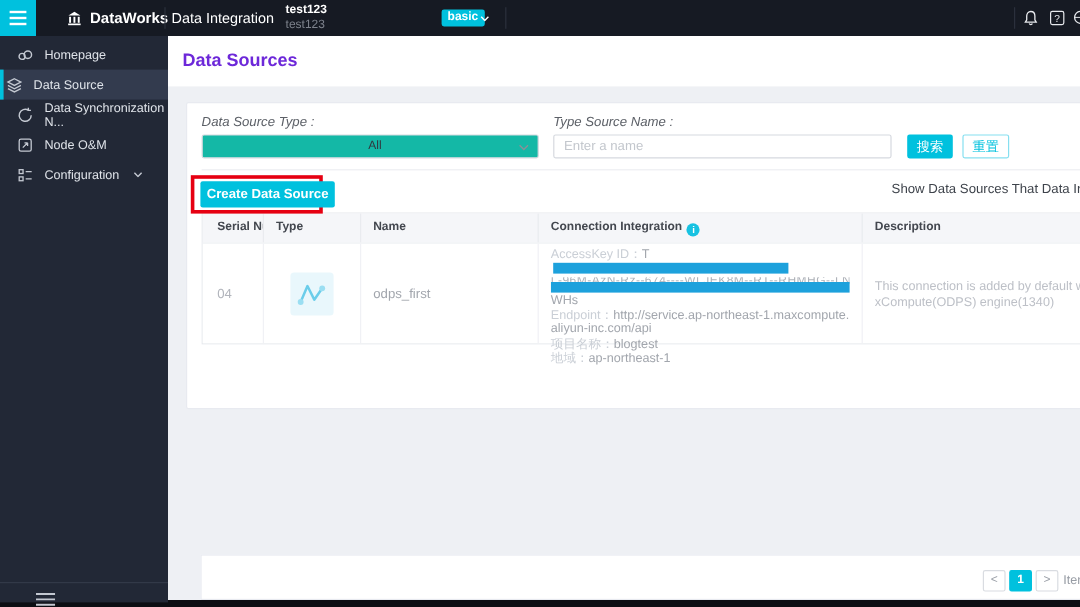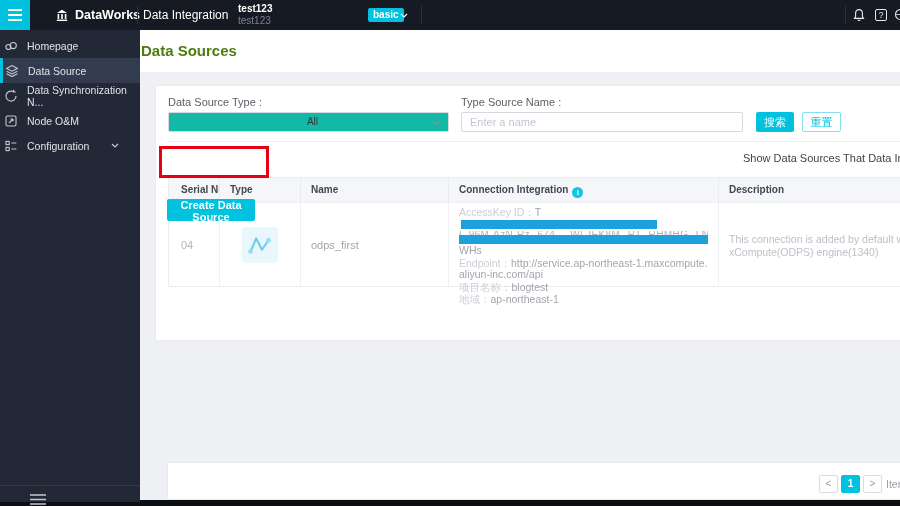--- a/index.html
+++ b/index.html
@@ -19,44 +19,44 @@
   .ws-sub{font-size:10px;color:#7d828c;line-height:12px;}
   .env-badge{position:absolute;left:368px;top:8px;height:14px;line-height:14px;padding:0 5px;background:#00c1de;color:#fff;font-size:10px;font-weight:bold;border-radius:2px;cursor:pointer;}
   .badge-chevron{position:absolute;left:400px;top:13px;color:#fff;cursor:pointer;}
   .tb-bell{position:absolute;left:852px;top:8px;color:#e8eaee;cursor:pointer;}
   .tb-help{position:absolute;left:875px;top:9px;width:12px;height:12px;border:1px solid #e8eaee;border-radius:2px;color:#e8eaee;font-size:8.5px;line-height:10px;text-align:center;cursor:pointer;}
   .tb-partial{position:absolute;left:894px;top:8px;color:#e8eaee;cursor:pointer;}
 
   
   .sidebar{position:absolute;left:0;top:30px;width:140px;height:472px;background:#222836;z-index:10;}
   .side-list{padding-top:3px;}
-  .side-item{position:relative;height:25px;display:flex;align-items:center;padding-left:4px;color:#dfe3e9;font-size:10.5px;cursor:pointer;}
+  .side-item{position:relative;height:25px;display:flex;align-items:center;padding-left:14px;color:#dfe3e9;font-size:10.5px;cursor:pointer;}
   .side-item svg{margin-right:9px;color:#c3c8d1;flex:none;}
   .side-item.selected{background:#333b4e;border-left:3px solid #00c1de;padding-left:2px;}
   .side-chevron{position:absolute;right:12px;top:10px;color:#aab0ba;}
   .side-footer{position:absolute;left:0;top:455px;width:140px;height:17px;border-top:1px solid #323948;}
   .side-footer svg{margin:8px 0 0 30px;color:#c3c8d1;cursor:pointer;}
 
   
   .page-header{position:absolute;left:140px;top:30px;width:760px;height:42px;background:#fff;}
-  .page-title{padding-left:1px;line-height:42px;font-size:15px;font-weight:bold;color:#4d7c0f;}
+  .page-title{padding-left:12px;line-height:42px;font-size:15px;font-weight:bold;color:#6d28d9;}
 
   .card{position:absolute;left:155px;top:85px;width:765px;height:256px;background:#fff;border:1px solid #e8eaf0;border-radius:2px;}
-  .f-label{position:absolute;font-size:11px;color:#5c6067;}
+  .f-label{position:absolute;font-size:11px;color:#5c6067;font-style:italic;}
   .lbl-type{left:12px;top:10px;}
   .lbl-name{left:305px;top:10px;}
   .select{position:absolute;left:12px;top:26px;width:281px;height:20px;border:1px solid #d6d9df;border-radius:2px;background:#14b8a6;font-size:10px;color:#33363d;line-height:18px;padding-left:8px;cursor:pointer;text-align:center;}
   .select svg{position:absolute;right:7px;top:7px;color:#8a9097;}
   .input{position:absolute;left:305px;top:26px;width:282px;height:20px;border:1px solid #d6d9df;border-radius:2px;font-size:11px;padding:0 8px;color:#33363d;font-family:inherit;outline:none;}
   .input::placeholder{color:#c3c7cd;}
   .btn-search{position:absolute;left:600px;top:26px;width:38px;height:20px;background:#00c1de;border:none;border-radius:2px;color:#fff;font-size:11px;cursor:pointer;font-family:inherit;}
   .btn-reset{position:absolute;left:646px;top:26px;width:39px;height:20px;background:#fff;border:1px solid #86dff0;border-radius:2px;color:#00c1de;font-size:11px;cursor:pointer;font-family:inherit;}
   .card-divider{position:absolute;left:12px;top:55px;width:741px;border-top:1px solid #edeef2;}
   .annotation{position:absolute;left:3px;top:60px;width:110px;height:32px;border:3px solid #e60012;z-index:5;}
-  .btn-create{position:absolute;left:11px;top:65px;width:88px;height:22px;background:#00c1de;border:none;border-radius:2px;color:#fff;font-size:11px;font-weight:bold;cursor:pointer;font-family:inherit;z-index:6;margin-top:48px;}
+  .btn-create{position:absolute;left:11px;top:65px;width:112px;height:22px;background:#00c1de;border:none;border-radius:2px;color:#fff;font-size:11px;font-weight:bold;cursor:pointer;font-family:inherit;z-index:6;}
   .note{position:absolute;left:587px;top:66px;font-size:11px;color:#3e434b;white-space:nowrap;}
 
   
   .table{position:absolute;left:12px;top:91px;width:752px;border:1px solid #e9ebef;}
   .thead{display:flex;height:24px;background:#f5f6f9;}
   .th{flex:none;font-size:10px;font-weight:bold;color:#43474f;line-height:23px;padding-left:10px;border-right:1px solid #e9ebef;white-space:nowrap;overflow:hidden;}
   .th.c5{border-right:none;flex:1;}
   .c1{width:51px;} .th.c1{padding-left:12px;}
   .c2{width:81px;} .c3{width:148px;} .c4{width:270px;}
   .trow{display:flex;height:84px;background:#fff;border-top:1px solid #eceef2;}

